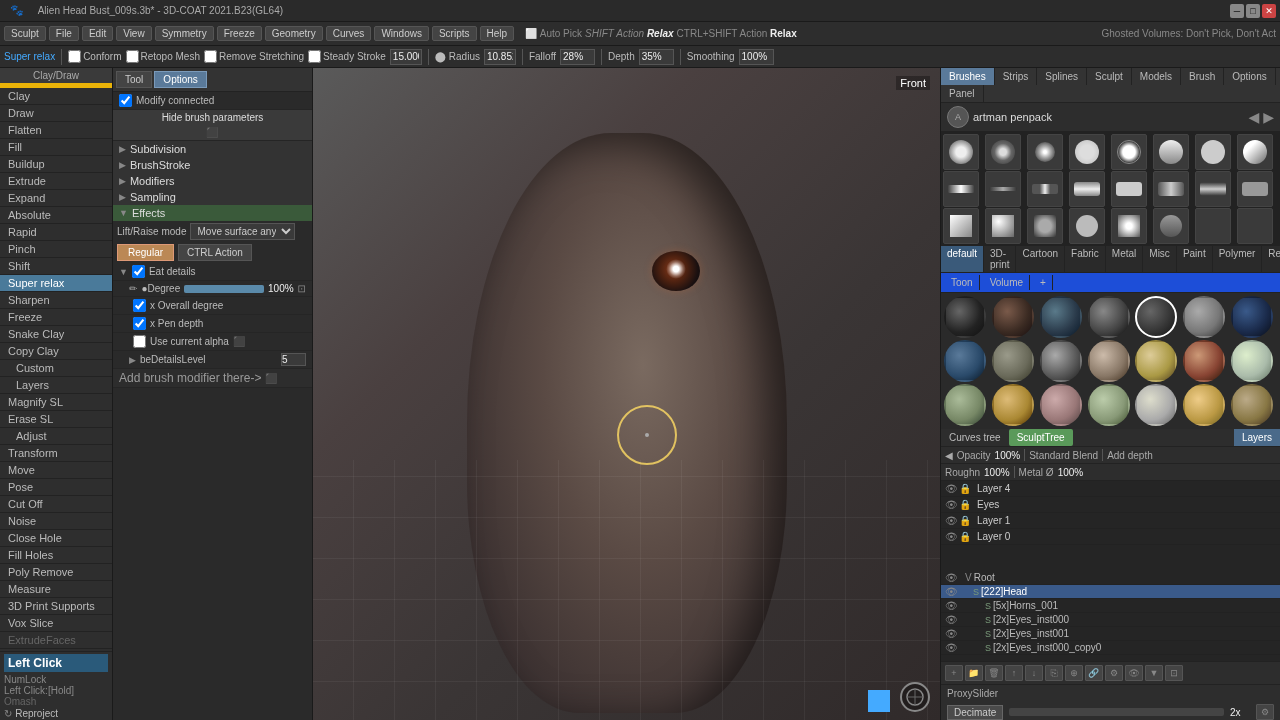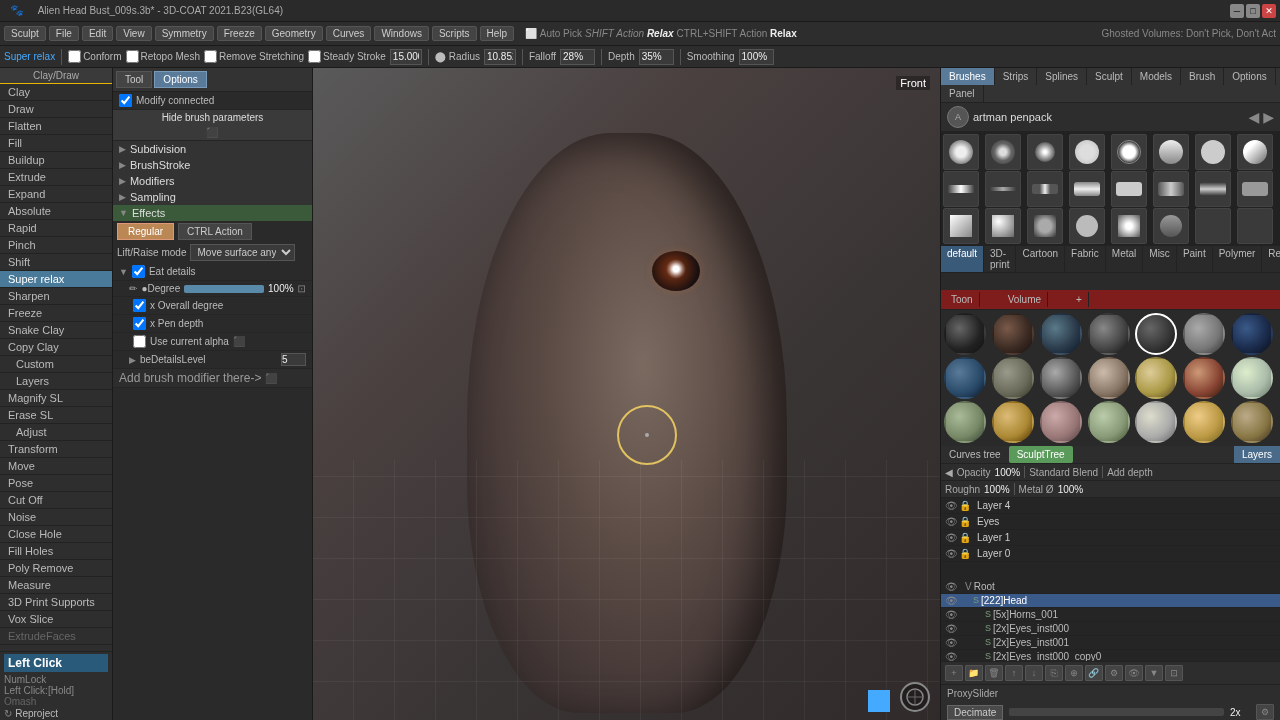--- a/index.html
+++ b/index.html
@@ -102,21 +102,21 @@
       border-right: 1px solid #1a1a1a;
       display: flex;
       flex-direction: column;
       overflow: hidden;
     }
     .sculpt-header {
       background: #3a3a3a;
       padding: 2px 4px;
       font-size: 10px;
       color: #aaa;
-      border-bottom: 1px solid #eab308;
+      border-bottom: 5px solid #eab308;
       text-align: center;
     }
     .brush-list {
       flex: 1;
       overflow-y: auto;
     }
     .brush-item {
       padding: 2px 8px;
       cursor: pointer;
       font-size: 11px;
@@ -680,29 +680,29 @@
     <div class="panel-row-header">
       <span class="expand-arrow">▶</span>
       <span>Sampling</span>
     </div>
     <div class="panel-row-header" style="background:#3a5a3a;">
       <span class="expand-arrow">▼</span>
       <span>Effects</span>
     </div>
 
     <div class="mode-row">
-      <button class="btn-regular">Regular</button>
-      <button class="btn-ctrl-action">CTRL Action</button>
-    </div>
-
-    <div class="mode-row">
       <span style="color:#bbb;font-size:10px;">Lift/Raise mode</span>
       <select class="mode-dropdown">
         <option>Move surface any</option>
       </select>
+    </div>
+
+    <div class="mode-row">
+      <button class="btn-regular">Regular</button>
+      <button class="btn-ctrl-action">CTRL Action</button>
     </div>
 
     <div class="panel-row">
       <span class="expand-arrow">▼</span>
       <input type="checkbox" checked="" style="">
       <span>Eat details</span>
     </div>
 
     <div class="panel-row" style="padding-left:16px;">
       <span style="color:#aaa;font-size:10px;">✏</span>
@@ -871,21 +871,21 @@
       <div class="shader-sub-tab active">default</div>
       <div class="shader-sub-tab">3D-print</div>
       <div class="shader-sub-tab">Cartoon</div>
       <div class="shader-sub-tab">Fabric</div>
       <div class="shader-sub-tab">Metal</div>
       <div class="shader-sub-tab">Misc</div>
       <div class="shader-sub-tab">Paint</div>
       <div class="shader-sub-tab">Polymer</div>
       <div class="shader-sub-tab">Refractive</div>
     </div>
-    <div style="display:flex;gap:22px;padding:2px 4px;background:#7f1d1d;border-bottom:1px solid #222;margin-top:17px;">
+    <div style="display:flex;gap:4px;padding:2px 4px;background:#1d4ed8;border-bottom:1px solid #222;">
       <div class="shader-sub-tab">Toon</div>
       <div class="shader-sub-tab">Volume</div>
       <div class="shader-sub-tab">+</div>
     </div>
 
     <div class="shader-grid">
 
       <div class="shader-thumb" style="background:radial-gradient(circle at 35% 35%, #666 0%, #222 60%, #111 100%);"></div>
       <div class="shader-thumb" style="background:radial-gradient(circle at 35% 35%, #7a5a4a 0%, #3a2a22 60%, #1a1010 100%);"></div>
       <div class="shader-thumb" style="background:radial-gradient(circle at 35% 35%, #5a7a8a 0%, #2a3a4a 60%, #0a1a2a 100%);"></div>

